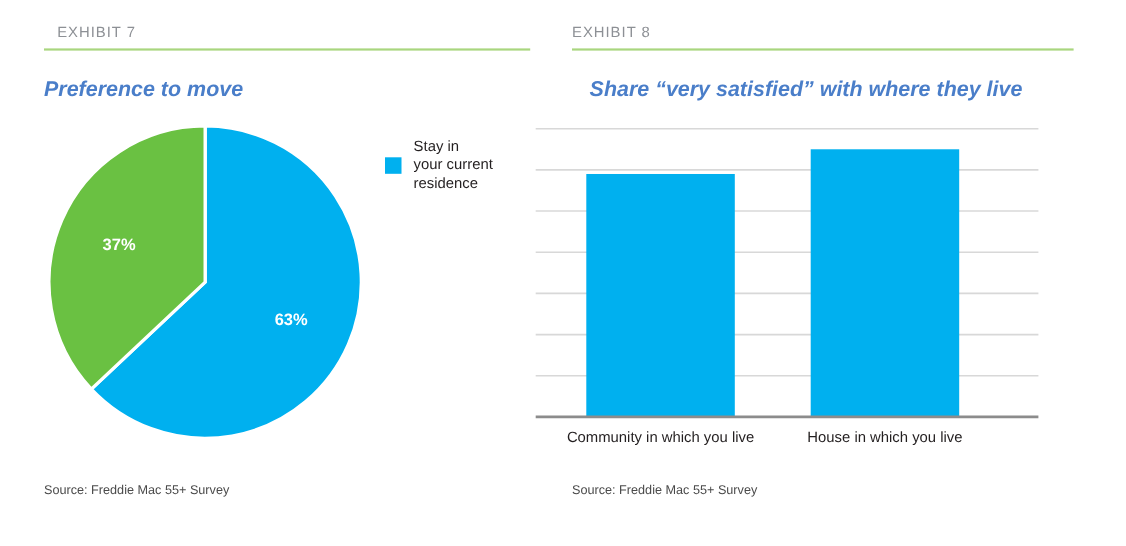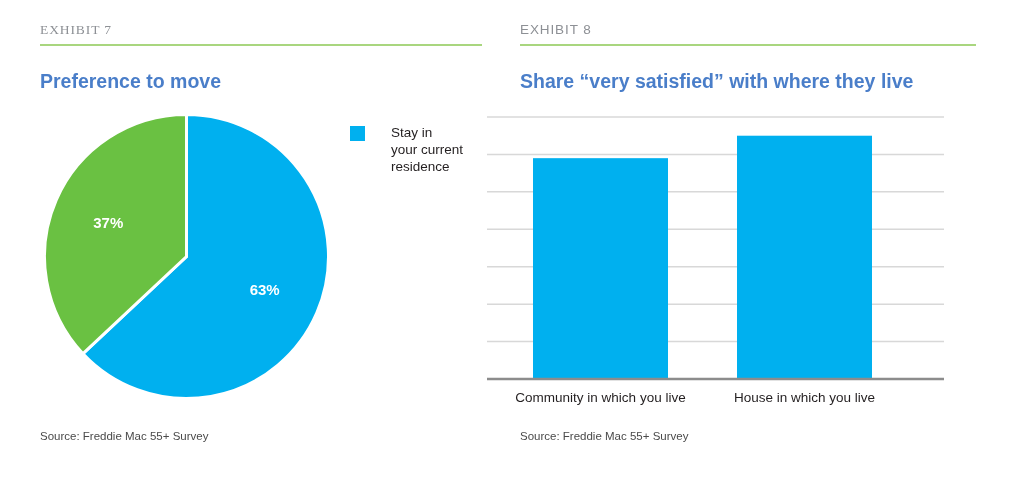--- a/index.html
+++ b/index.html
@@ -34,39 +34,40 @@
     letter-spacing: 0.9px;
     color: #8d9095;
     font-weight: 400;
   }
   .exhibit-rule {
     position: absolute;
     top: 44px;
     height: 2px;
     background: #a9d67f;
   }
-  .panel-left .exhibit-label  { left: 40px; font-family: Liberation Serif, serif; }
+  .panel-left .exhibit-label  { left: 52px; }
   .panel-left .exhibit-rule   { left: 40px; width: 442px; }
   .panel-right .exhibit-label { left: 38px; }
   .panel-right .exhibit-rule  { left: 38px; width: 456px; }
 
   .chart-title {
     position: absolute;
     top: 70px;
     font-size: 19.5px;
     font-weight: 700;
     color: #4a7ec9;
     white-space: nowrap;
+    font-style: italic;
   }
   .panel-left .chart-title  { left: 40px; }
-  .panel-right .chart-title { left: 38px; }
+  .panel-right .chart-title { left: 54px; }
 
   .source-note {
     position: absolute;
-    bottom: 54px;
+    bottom: 44px;
     font-size: 11.5px;
     color: #4a4a4a;
   }
   .panel-left .source-note  { left: 40px; }
   .panel-right .source-note { left: 38px; }
 
   
   .pie-wrap {
     position: absolute;
     left: 43px;
@@ -83,23 +84,22 @@
   }
 
   .legend {
     position: absolute;
     left: 350px;
     top: 124px;
     width: 120px;
   }
   .legend-item {
     display: flex;
-    align-items: flex-start;
+    align-items: center;
     margin-bottom: 22px;
-    gap: 15px;
   }
   .legend-swatch {
     width: 15px;
     height: 15px;
     flex: 0 0 15px;
     margin-top: 2px;
     margin-right: 11px;
   }
   .legend-text {
     font-size: 13.5px;

